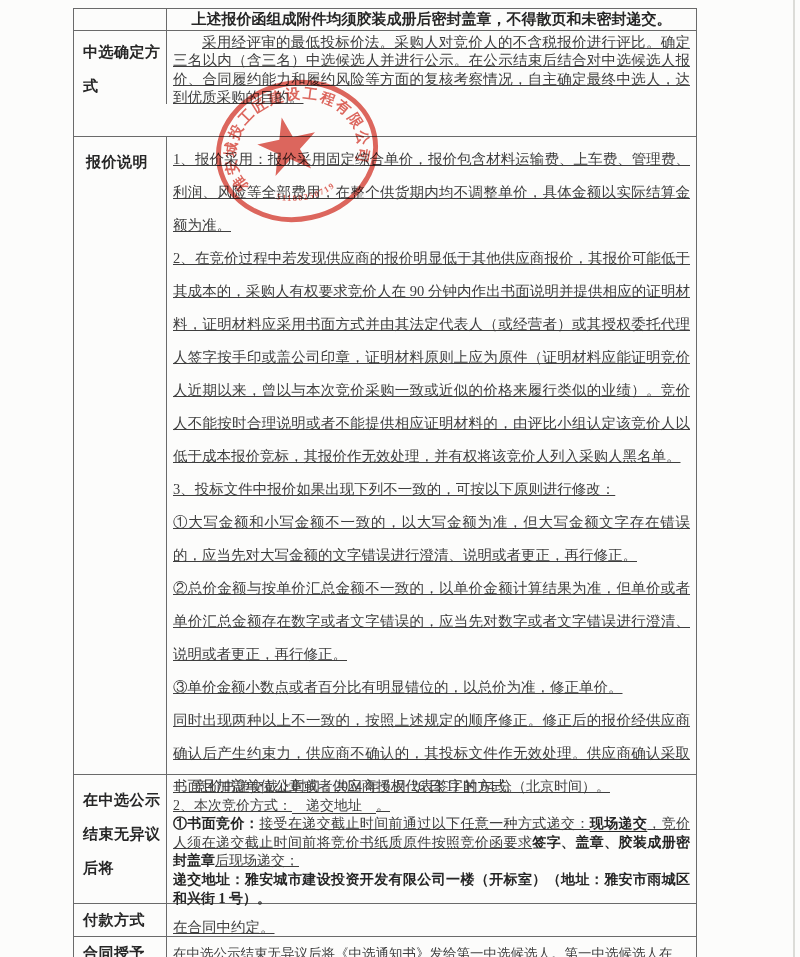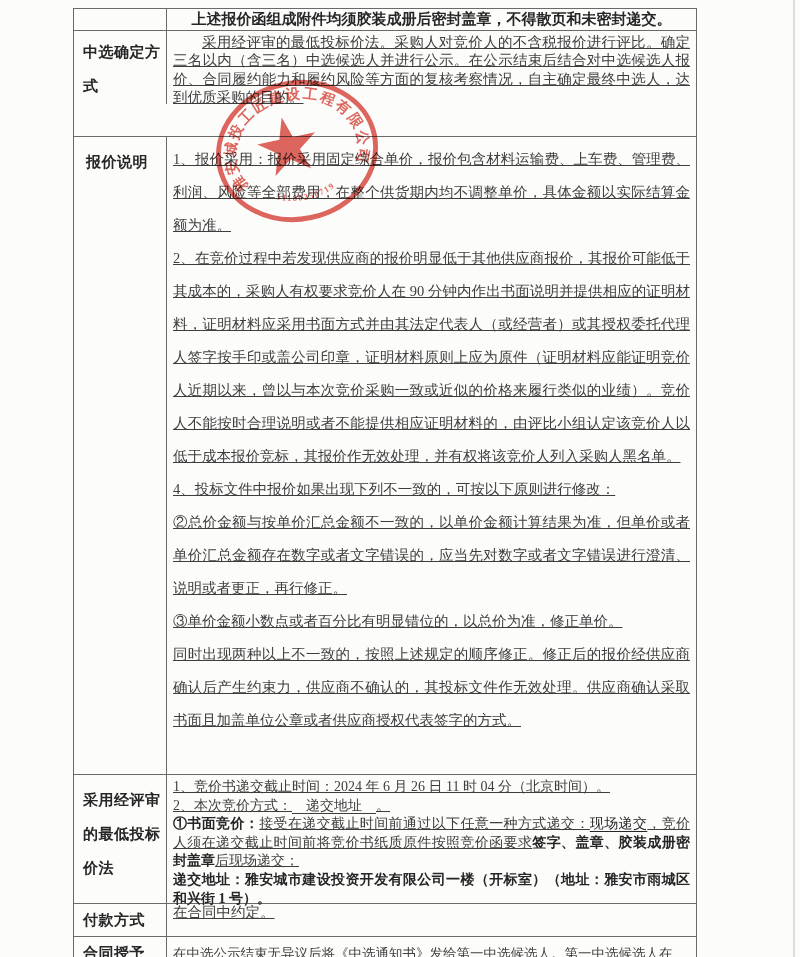--- a/index.html
+++ b/index.html
@@ -27,21 +27,21 @@
     width:93px;flex:0 0 93px;border-right:1px solid var(--line,#6a6a6a);
     font-weight:700;color:var(--ink-bold,#2a2a2a);
     font-size:15px;line-height:34px;letter-spacing:.5px;
     padding:4px 2px 0 9px;
   }
   .content{flex:1 1 auto;font-size:14.5px;padding:0 6px;}
   .content p{margin:0;text-align:justify;}
   .s-n{font-weight:400;text-decoration:underline;}
   .s-b{font-weight:700;color:var(--ink-bold,#2a2a2a);}
   .s-u{font-weight:400;text-decoration:underline;text-underline-offset:3px;}
-  .s-bu{font-weight:400;color:var(--ink-bold,#2a2a2a);text-decoration:underline;text-underline-offset:3px;}
+  .s-bu{font-weight:700;color:var(--ink-bold,#2a2a2a);text-decoration:underline;text-underline-offset:3px;}
 
   
   .row-attachment-note{height:21px;}
   .row-attachment-note .content{display:flex;align-items:center;justify-content:center;}
   .row-attachment-note .content p{font-weight:700;color:var(--ink-bold,#2a2a2a);font-size:15px;line-height:19px;text-align:center;}
 
   .row-selection-method{height:74px;}
   .row-selection-method .content{padding-top:2px;}
   .row-selection-method .content p{line-height:18.4px;text-indent:2em;}
 
@@ -51,21 +51,21 @@
   .row-quotation-notes .content p{line-height:33px;}
 
   .row-submission{height:129px;}
   .row-submission .label{padding-top:8px;}
   .row-submission .content{padding-top:3px;}
   .row-submission .content{font-size:14px;}
   .row-submission .content p{line-height:18.6px;}
 
   .row-payment{height:33px;}
   .row-payment .label,.row-award .label{display:flex;align-items:center;padding-top:0;line-height:normal;}
-  .row-payment .content{display:flex;align-items:flex-start;}
+  .row-payment .content{display:flex;align-items:flex-end;}
   .row-payment .content p{line-height:17px;}
 
   .row-award{height:34px;}
   .row-award .content{display:flex;align-items:center;padding:0 4px 0 6px;}
   .row-award .content p{font-size:13.5px;line-height:17px;white-space:nowrap;overflow:hidden;}
 
   
   .stamp{
     position:absolute;left:212px;top:76px;
     color:var(--seal,#d8453a);
@@ -94,29 +94,30 @@
     <div class="cell content">
           <p><span class="s-n">采用经评审的最低投标价法。采购人对竞价人的不含税报价进行评比。确定三名以内（含三名）中选候选人并进行公示。在公示结束后结合对中选候选人报价、合同履约能力和履约风险等方面的复核考察情况，自主确定最终中选人，达到优质采购的目的。</span></p>
         </div>
   </div>
 
   <div class="row row-quotation-notes">
     <div class="cell label">报价说明</div>
     <div class="cell content">
           <p><span class="s-n">1、报价采用：报价采用固定综合单价，报价包含材料运输费、上车费、管理费、利润、风险等全部费用，在整个供货期内均不调整单价，具体金额以实际结算金额为准。</span></p>
           <p><span class="s-n">2、在竞价过程中若发现供应商的报价明显低于其他供应商报价，其报价可能低于其成本的，采购人有权要求竞价人在 90 分钟内作出书面说明并提供相应的证明材料，证明材料应采用书面方式并由其法定代表人（或经营者）或其授权委托代理人签字按手印或盖公司印章，证明材料原则上应为原件（证明材料应能证明竞价人近期以来，曾以与本次竞价采购一致或近似的价格来履行类似的业绩）。竞价人不能按时合理说明或者不能提供相应证明材料的，由评比小组认定该竞价人以低于成本报价竞标，其报价作无效处理，并有权将该竞价人列入采购人黑名单。</span></p>
-          <p><span class="s-n">4、投标文件中报价如果出现下列不一致的，可按以下原则进行修改：</span></p>
+          <p><span class="s-n">3、投标文件中报价如果出现下列不一致的，可按以下原则进行修改：</span></p>
+          <p><span class="s-n">①大写金额和小写金额不一致的，以大写金额为准，但大写金额文字存在错误的，应当先对大写金额的文字错误进行澄清、说明或者更正，再行修正。</span></p>
           <p><span class="s-n">②总价金额与按单价汇总金额不一致的，以单价金额计算结果为准，但单价或者单价汇总金额存在数字或者文字错误的，应当先对数字或者文字错误进行澄清、说明或者更正，再行修正。</span></p>
           <p><span class="s-n">③单价金额小数点或者百分比有明显错位的，以总价为准，修正单价。</span></p>
           <p><span class="s-n">同时出现两种以上不一致的，按照上述规定的顺序修正。修正后的报价经供应商确认后产生约束力，供应商不确认的，其投标文件作无效处理。供应商确认采取书面且加盖单位公章或者供应商授权代表签字的方式。</span></p>
         </div>
   </div>
 
   <div class="row row-submission">
-    <div class="cell label">采用经评审的最低投标价法</div>
+    <div class="cell label">在中选公示结束无异议后将</div>
     <div class="cell content">
           <p><span class="s-n">1、竞价书递交截止时间：2024 年 6 月 26 日 11 时 04 分（北京时间）。</span></p>
           <p><span class="s-n">2、本次竞价方式：</span><span class="s-u">　递交地址　</span><span class="s-n">。</span></p>
           <p><span class="s-b">①书面竞价：</span><span class="s-n">接受在递交截止时间前通过以下任意一种方式递交：</span><span class="s-bu">现场递交</span><span class="s-n">，竞价人须在递交截止时间前将竞价书纸质原件按照竞价函要求</span><span class="s-b">签字、盖章、胶装成册密封盖章</span><span class="s-n">后现场递交；</span></p>
           <p><span class="s-b">递交地址：雅安城市建设投资开发有限公司一楼（开标室）（地址：雅安市雨城区和兴街 1 号）。</span></p>
         </div>
   </div>
 
   <div class="row row-payment">
     <div class="cell label">付款方式</div>

